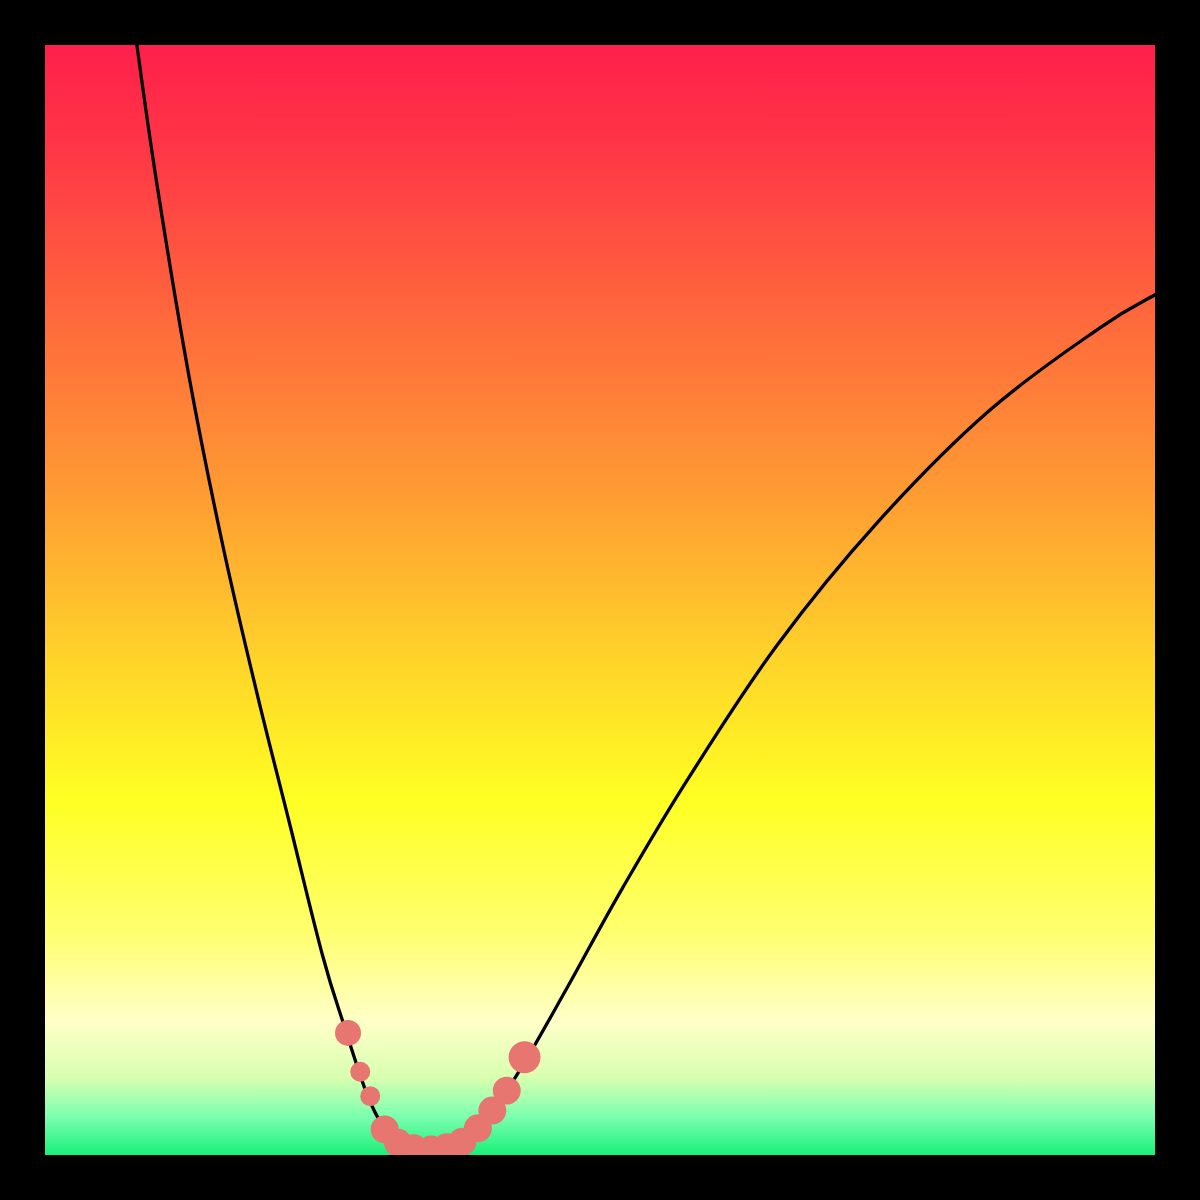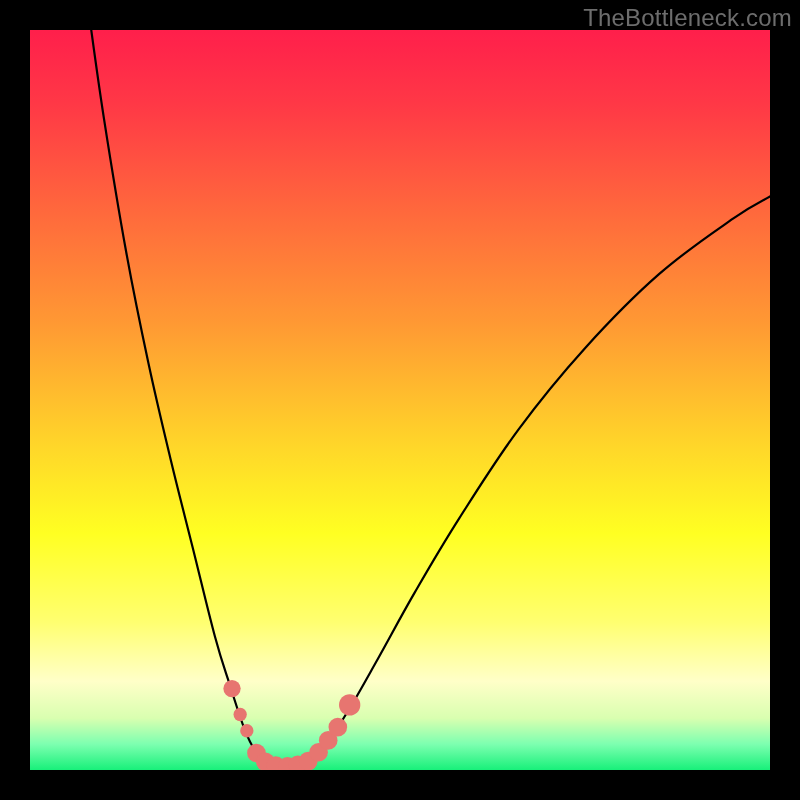--- a/index.html
+++ b/index.html
@@ -36,21 +36,20 @@
     font-weight: 500;
     letter-spacing: 0.2px;
     z-index: 10;
   }
   svg { display: block; }
 </style>
 </head>
 <body>
 
 <div class="frame">
-  <div class="watermark">TheBottleneck.com</div>
   <div class="plot">
     <svg id="chart-svg" width="740" height="740" viewBox="0 0 740 740">
       <defs>
         <linearGradient id="bg-grad" x1="0" y1="0" x2="0" y2="1">
             <stop offset="0%" stop-color="#ff1f4b"></stop>
             <stop offset="10%" stop-color="#ff3846"></stop>
             <stop offset="25%" stop-color="#ff6a3c"></stop>
             <stop offset="40%" stop-color="#ff9a33"></stop>
             <stop offset="55.00000000000001%" stop-color="#ffd22a"></stop>
             <stop offset="68%" stop-color="#ffff22"></stop>

